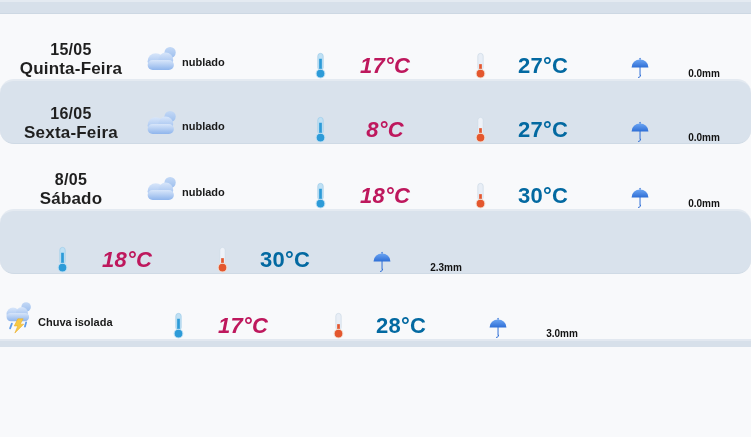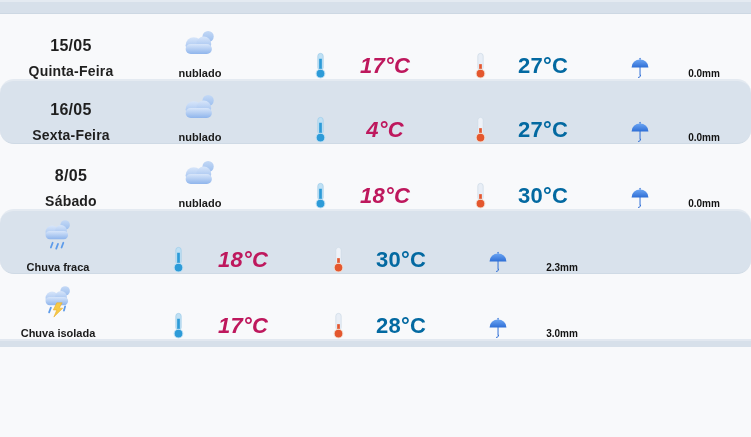--- a/index.html
+++ b/index.html
@@ -24,22 +24,22 @@
     background:#f8f9fb;box-sizing:border-box;
   }
   .row.alt{
     background:#d9e2ec;
     border-top:2px solid #e4eaf1;
     border-bottom:1px solid #cfdae5;
     border-radius:14px;
   }
   .c-date{width:142px;text-align:center;}
   .date{font-size:16px;font-weight:bold;color:#1f1f1f;letter-spacing:.3px;}
-  .day{font-size:14px;font-weight:bold;color:#1f1f1f;margin-top:8px;letter-spacing:.2px;}
-  .c-cond{width:116px;display:flex;flex-direction:column;align-items:center;}
+  .day{font-size:17px;font-weight:bold;color:#1f1f1f;margin-top:0;letter-spacing:.2px;}
+  .c-cond{width:116px;display:flex;flex-direction:row;align-items:center;}
   .wicon{height:38px;display:flex;align-items:center;justify-content:center;}
   .cond{font-size:11px;font-weight:bold;color:#1a1a1a;margin-top:4px;}
   .ico-cell{width:60px;display:flex;align-items:center;justify-content:center;}
   .min-cell{margin-left:32px;}
   .max-cell{margin-left:30px;}
   .umb-cell{margin-left:34px;}
   .temp{font-size:22px;font-weight:bold;letter-spacing:.2px;text-align:center;}
   .temp.min{width:70px;color:#be185d;font-style:italic;}
   .temp.max{width:66px;color:#0369a1;}
   .precip{width:68px;font-size:10px;font-weight:bold;color:#121212;text-align:center;}
@@ -131,21 +131,21 @@
       </span>
       <div class="cond">nublado</div>
     </div>
     <span class="ico-cell min-cell">
       <svg viewBox="0 0 22 40" width="15" height="27">
         <rect x="7" y="2" width="8" height="25" rx="4" fill="#bfe0f4" stroke="#9ecde9"></rect>
         <rect x="9" y="10" width="4" height="16" fill="#2d9bd8"></rect>
         <circle cx="11" cy="32" r="6.5" fill="#2d9bd8" stroke="#bfe0f4" stroke-width="1.5"></circle>
       </svg>
     </span>
-    <div class="temp min">4°C</div>
+    <div class="temp min">8°C</div>
     <span class="ico-cell max-cell">
       <svg viewBox="0 0 22 40" width="15" height="27">
         <rect x="7" y="2" width="8" height="25" rx="4" fill="#eef2f8" stroke="#ccd9e6"></rect>
         <rect x="9" y="18" width="4" height="8" fill="#e4572e"></rect>
         <circle cx="11" cy="32" r="6.5" fill="#e4572e" stroke="#f2ded2" stroke-width="1.5"></circle>
       </svg>
     </span>
     <div class="temp max">27°C</div>
     <span class="ico-cell umb-cell">
       <svg viewBox="0 0 32 34" width="20" height="22">
@@ -197,76 +197,58 @@
         <rect x="15.4" y="0.5" width="1.4" height="4" rx="0.7" fill="#2f6fd6"></rect>
         <path d="M2.5 16 A13.5 12.5 0 0 1 29.5 16 Z" fill="url(#gUmb)"></path>
         <rect x="15.25" y="15" width="1.6" height="14" fill="#2f6fd6"></rect>
         <path d="M16.85 28.5c0 2.4-1.3 3.6-3.3 3.6" stroke="#2f6fd6" stroke-width="1.6" fill="none" stroke-linecap="round"></path>
       </svg>
     </span>
     <div class="precip">0.0mm</div>
   </div>
 
   <div class="row alt">
+    <span class="ico-cell min-cell">
+      <svg viewBox="0 0 22 40" width="15" height="27">
+        <rect x="7" y="2" width="8" height="25" rx="4" fill="#bfe0f4" stroke="#9ecde9"></rect>
+        <rect x="9" y="10" width="4" height="16" fill="#2d9bd8"></rect>
+        <circle cx="11" cy="32" r="6.5" fill="#2d9bd8" stroke="#bfe0f4" stroke-width="1.5"></circle>
+      </svg>
+    </span>
+    <div class="temp min">18°C</div>
+    <span class="ico-cell max-cell">
+      <svg viewBox="0 0 22 40" width="15" height="27">
+        <rect x="7" y="2" width="8" height="25" rx="4" fill="#eef2f8" stroke="#ccd9e6"></rect>
+        <rect x="9" y="18" width="4" height="8" fill="#e4572e"></rect>
+        <circle cx="11" cy="32" r="6.5" fill="#e4572e" stroke="#f2ded2" stroke-width="1.5"></circle>
+      </svg>
+    </span>
+    <div class="temp max">30°C</div>
+    <span class="ico-cell umb-cell">
+      <svg viewBox="0 0 32 34" width="20" height="22">
+        <rect x="15.4" y="0.5" width="1.4" height="4" rx="0.7" fill="#2f6fd6"></rect>
+        <path d="M2.5 16 A13.5 12.5 0 0 1 29.5 16 Z" fill="url(#gUmb)"></path>
+        <rect x="15.25" y="15" width="1.6" height="14" fill="#2f6fd6"></rect>
+        <path d="M16.85 28.5c0 2.4-1.3 3.6-3.3 3.6" stroke="#2f6fd6" stroke-width="1.6" fill="none" stroke-linecap="round"></path>
+      </svg>
+    </span>
+    <div class="precip">2.3mm</div>
+  </div>
+
+  <div class="row">
     <div class="c-cond">
       <span class="wicon">
         <svg viewBox="0 0 64 64" width="38" height="38">
           <circle cx="44" cy="10" r="8" fill="url(#gPuff)"></circle>
           <g fill="url(#gCloud)">
             <circle cx="22" cy="22" r="11"></circle>
               <circle cx="37" cy="20" r="10"></circle>
             <rect x="11" y="20" width="38" height="14" rx="7"></rect>
           </g>
           <g stroke="#5d9bea" stroke-width="3" stroke-linecap="round">
-            <line x1="23" y1="40" x2="20" y2="48"></line>
-            <line x1="32" y1="42" x2="29" y2="50"></line>
-            <line x1="41" y1="40" x2="38" y2="48"></line>
-          </g>
-        </svg>
-      </span>
-      <div class="cond">Chuva fraca</div>
-    </div>
-    <span class="ico-cell min-cell">
-      <svg viewBox="0 0 22 40" width="15" height="27">
-        <rect x="7" y="2" width="8" height="25" rx="4" fill="#bfe0f4" stroke="#9ecde9"></rect>
-        <rect x="9" y="10" width="4" height="16" fill="#2d9bd8"></rect>
-        <circle cx="11" cy="32" r="6.5" fill="#2d9bd8" stroke="#bfe0f4" stroke-width="1.5"></circle>
-      </svg>
-    </span>
-    <div class="temp min">18°C</div>
-    <span class="ico-cell max-cell">
-      <svg viewBox="0 0 22 40" width="15" height="27">
-        <rect x="7" y="2" width="8" height="25" rx="4" fill="#eef2f8" stroke="#ccd9e6"></rect>
-        <rect x="9" y="18" width="4" height="8" fill="#e4572e"></rect>
-        <circle cx="11" cy="32" r="6.5" fill="#e4572e" stroke="#f2ded2" stroke-width="1.5"></circle>
-      </svg>
-    </span>
-    <div class="temp max">30°C</div>
-    <span class="ico-cell umb-cell">
-      <svg viewBox="0 0 32 34" width="20" height="22">
-        <rect x="15.4" y="0.5" width="1.4" height="4" rx="0.7" fill="#2f6fd6"></rect>
-        <path d="M2.5 16 A13.5 12.5 0 0 1 29.5 16 Z" fill="url(#gUmb)"></path>
-        <rect x="15.25" y="15" width="1.6" height="14" fill="#2f6fd6"></rect>
-        <path d="M16.85 28.5c0 2.4-1.3 3.6-3.3 3.6" stroke="#2f6fd6" stroke-width="1.6" fill="none" stroke-linecap="round"></path>
-      </svg>
-    </span>
-    <div class="precip">2.3mm</div>
-  </div>
-
-  <div class="row">
-    <div class="c-cond">
-      <span class="wicon">
-        <svg viewBox="0 0 64 64" width="38" height="38">
-          <circle cx="44" cy="10" r="8" fill="url(#gPuff)"></circle>
-          <g fill="url(#gCloud)">
-            <circle cx="22" cy="22" r="11"></circle>
-              <circle cx="37" cy="20" r="10"></circle>
-            <rect x="11" y="20" width="38" height="14" rx="7"></rect>
-          </g>
-          <g stroke="#5d9bea" stroke-width="3" stroke-linecap="round">
             <line x1="20" y1="38" x2="17" y2="46"></line>
             <line x1="44" y1="36" x2="42" y2="43"></line>
           </g>
           <polygon points="30,30 39,30 34,39 40,39 25,54 30,42 24,42" fill="#f6c945" stroke="#e9ae2d" stroke-width="1"></polygon>
         </svg>
       </span>
       <div class="cond">Chuva isolada</div>
     </div>
     <span class="ico-cell min-cell">
       <svg viewBox="0 0 22 40" width="15" height="27">

